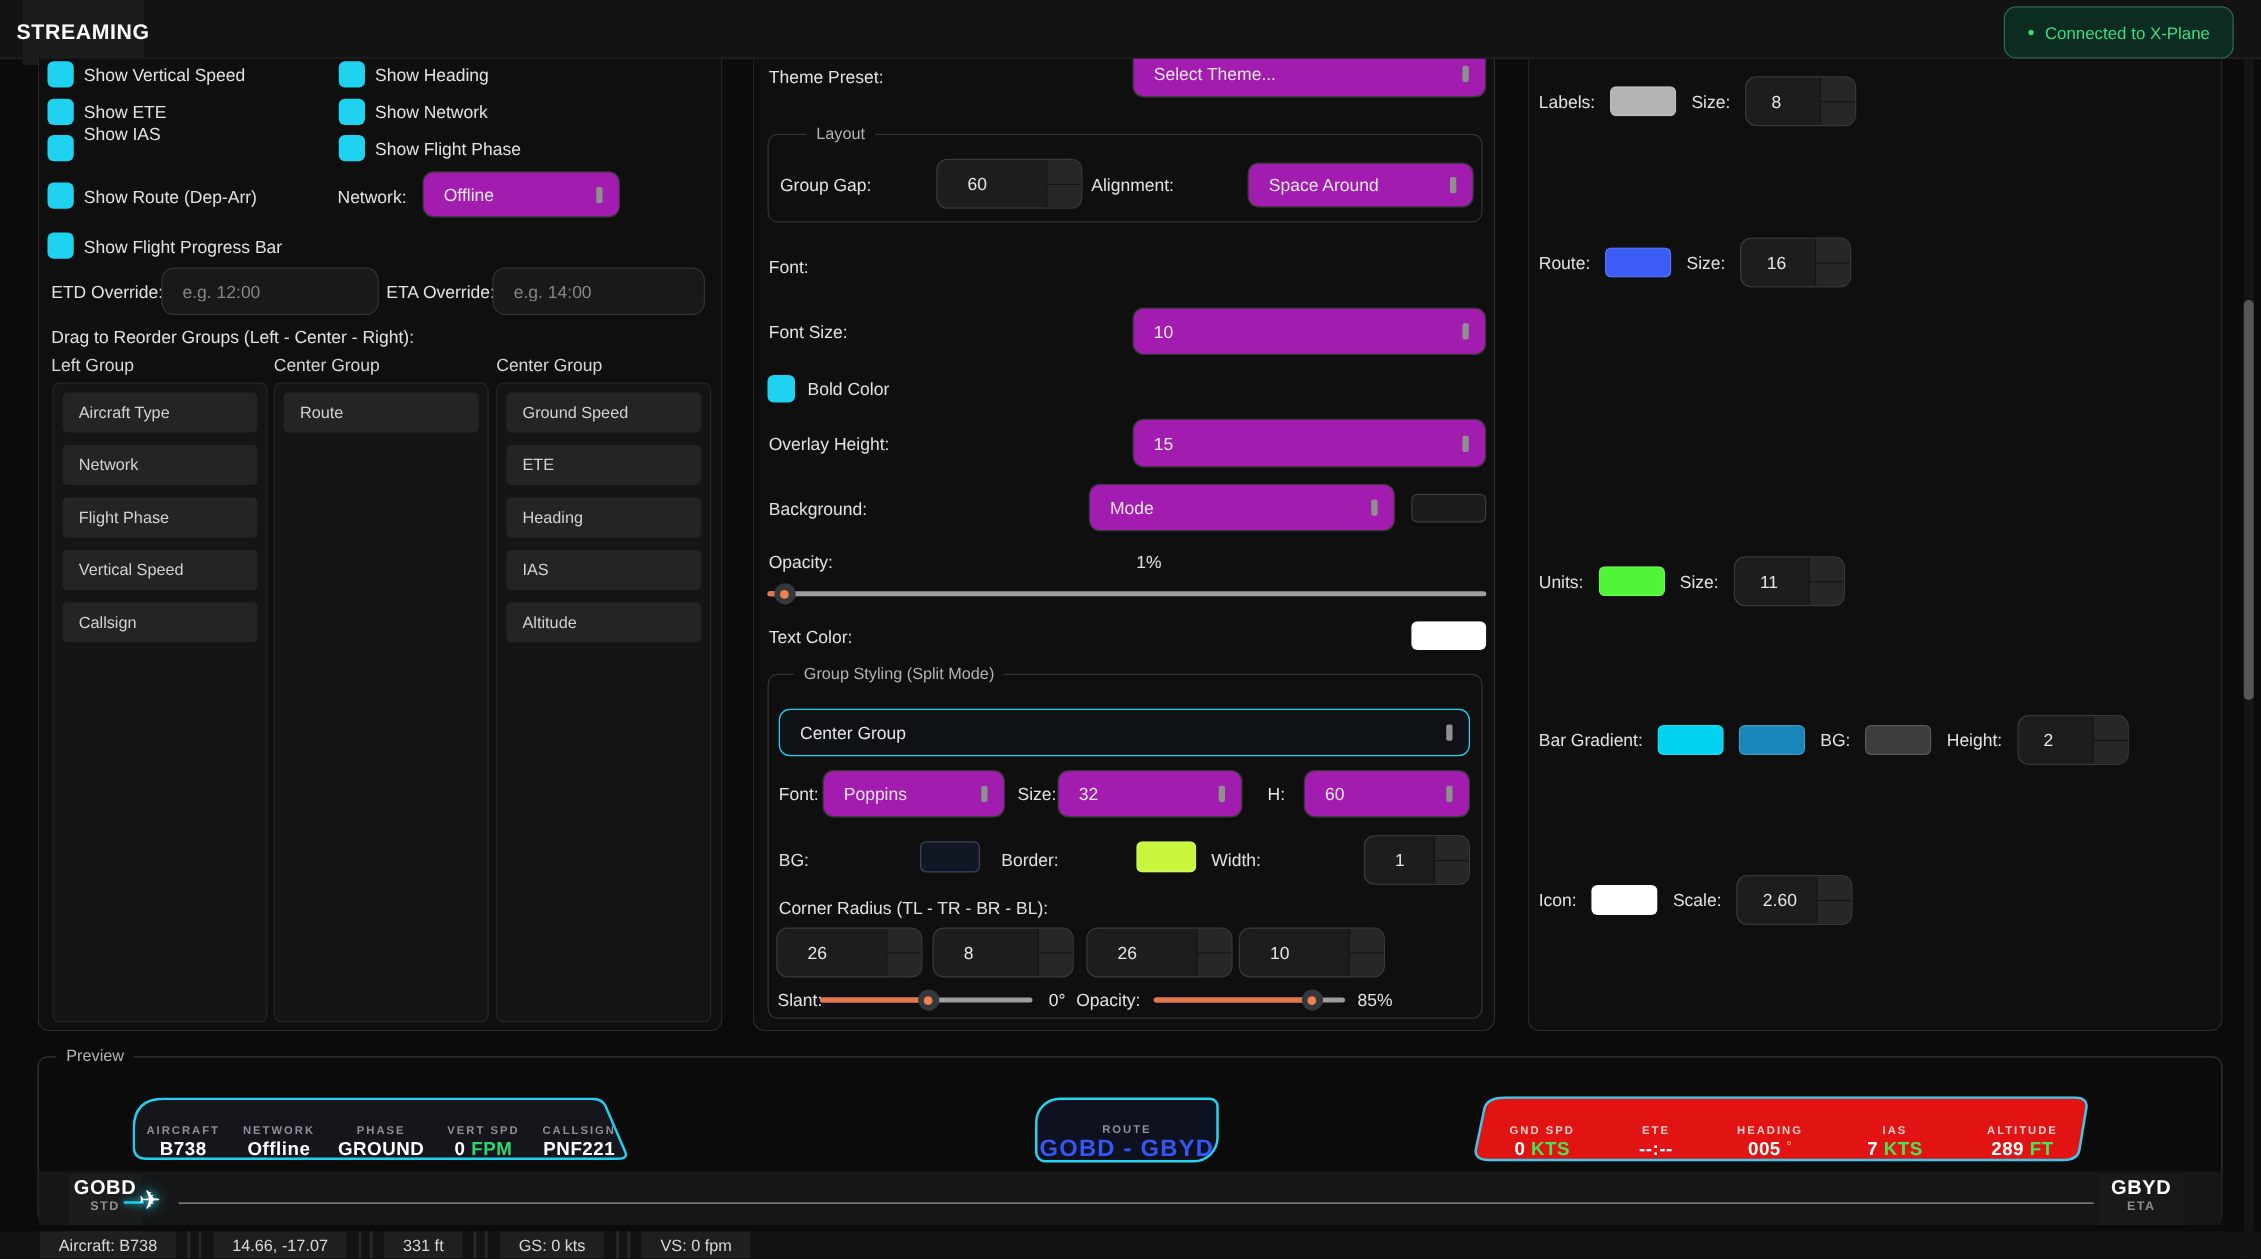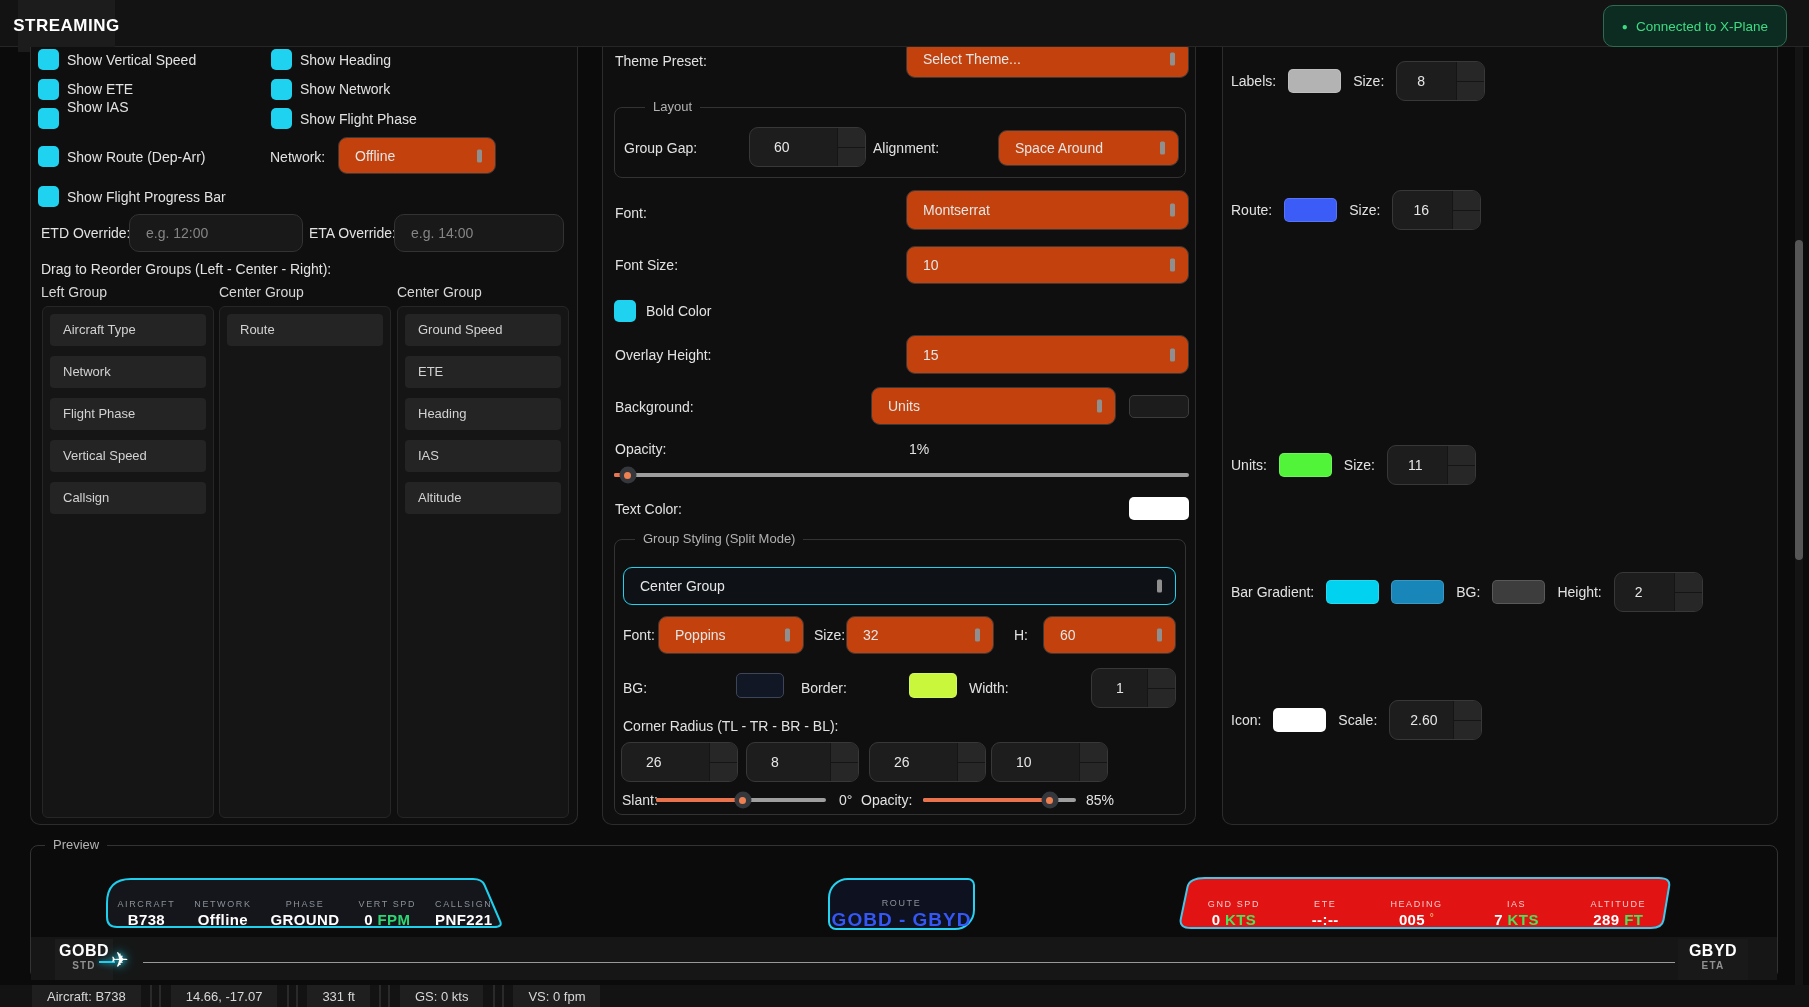--- a/index.html
+++ b/index.html
@@ -11,21 +11,21 @@
   .topbar{position:absolute;left:0;top:0;width:1809px;height:47px;background:#131313;border-bottom:1px solid #262626;box-sizing:border-box;}
   .tab{position:absolute;left:18px;top:0;width:97px;height:52px;background:#1c1c1c;display:flex;align-items:center;justify-content:center;
        font-weight:bold;font-size:17px;color:#ffffff;letter-spacing:.5px;cursor:pointer;}
   .badge{position:absolute;right:22px;top:5px;height:42px;background:#0d2c21;border:1px solid #2f6b50;border-radius:10px;
          display:flex;align-items:center;gap:8px;padding:0 18px;color:#3ddc84;font-size:13.5px;box-sizing:border-box;}
   .badge .dot{font-size:10px;}
   
   .panel{position:absolute;top:47px;height:778px;background:#0f0f0f;border:1px solid #2c2c2c;border-top:none;
          border-radius:0 0 10px 10px;overflow:hidden;box-sizing:border-box;}
   
-  .dd{position:absolute;background:#c2410c;border:1px solid #383838;border-radius:9px;box-sizing:border-box;
+  .dd{position:absolute;background:#a21caf;border:1px solid #383838;border-radius:9px;box-sizing:border-box;
       display:flex;align-items:center;padding:0 16px;font-size:14px;color:#e6e6e6;cursor:pointer;}
   .dd-mark{position:absolute;right:13px;top:50%;transform:translateY(-50%);width:5px;height:13px;background:#8f8f8f;border-radius:1.5px;}
   .num{position:absolute;background:#1d1d1d;border:1px solid #383838;border-radius:9px;box-sizing:border-box;
        display:flex;align-items:center;padding-left:24px;font-size:14px;color:#e6e6e6;overflow:hidden;}
   .spin{position:absolute;right:0;top:0;bottom:0;width:27px;display:flex;flex-direction:column;border-left:1px solid #151515;}
   .spin>span{flex:1;background:#272727;cursor:pointer;}
   .spin>span:first-child{border-bottom:1px solid #151515;}
   .cb{position:absolute;width:21px;height:21px;border-radius:5px;background:#1fd3f0;cursor:pointer;}
   .ti{position:absolute;background:#191919;border:1px solid #333;border-radius:10px;box-sizing:border-box;
       padding:0 16px;font-size:14px;color:#e0e0e0;outline:none;font-family:"Liberation Sans",sans-serif;}
@@ -45,21 +45,21 @@
          font-size:13px;color:#d2d2d2;cursor:grab;}
   
   .rrow{position:absolute;left:8px;display:flex;align-items:center;height:40px;}
   .rrow .rlbl{font-size:14px;color:#e2e2e2;margin-right:12px;white-space:nowrap;}
   .rrow .sw{position:relative;width:53px;height:24px;border-radius:5px;border:1px solid rgba(255,255,255,.15);box-sizing:border-box;margin-right:12px;cursor:pointer;}
   .rrow .ni{position:relative;width:89px;height:40px;background:#1d1d1d;border:1px solid #383838;border-radius:9px;
             display:flex;align-items:center;padding-left:20px;box-sizing:border-box;margin-right:12px;font-size:14px;color:#e6e6e6;overflow:hidden;}
   
   .pv-overlay{position:absolute;display:flex;justify-content:space-around;align-items:center;box-sizing:border-box;}
   .pv-cell{text-align:center;}
-  .pv-lab{font-size:9px;font-weight:normal;letter-spacing:1.6px;color:#8b9198;margin-top:20px;}
+  .pv-lab{font-size:9px;font-weight:bold;letter-spacing:1.6px;color:#8b9198;margin-top:20px;}
   .pv-val{font-size:15px;font-weight:bold;color:#ffffff;letter-spacing:.4px;margin-top:2px;}
   .pv-unit{color:#2ed573;}
   .pv-center{position:absolute;left:828px;top:878px;width:147px;height:52px;background:#0d1120;border:2px solid #25d2ef;
              border-radius:20px 7px 20px 8px;display:flex;flex-direction:column;align-items:center;justify-content:center;box-sizing:border-box;}
   .pv-route{font-size:19px;font-weight:bold;letter-spacing:1px;margin-top:1px;}
   .rg .pv-lab{color:#f3cdcd;}
   .rg .pv-unit{color:#49e25b;}
   .rg .pv-cell:nth-child(3) .pv-unit{color:#f5b06b;font-size:10px;vertical-align:4px;}
   .pstrip{position:absolute;left:31px;top:937px;width:1746px;height:43px;background:#161616;}
   .codebox{position:absolute;top:939px;height:41px;background:#1c1c1c;text-align:center;}
@@ -165,43 +165,39 @@
           <span></span>
         </span>
     </div>
     <span class="lbl" style="left:270px;top:101px;">Alignment:</span>
     <div class="dd" style="left:395px;top:83px;width:181px;height:36px;">
       <span>Space Around</span>
       <span class="dd-mark"></span>
     </div>
 
     <span class="lbl" style="left:12px;top:166px;">Font:</span>
-    <div class="dd" style="left:303px;top:143px;width:283px;height:40px;">
-      <span>Montserrat</span>
-      <span class="dd-mark"></span>
-    </div>
 
     <span class="lbl" style="left:12px;top:218px;">Font Size:</span>
     <div class="dd" style="left:303px;top:199px;width:283px;height:38px;">
       <span>10</span>
       <span class="dd-mark"></span>
     </div>
 
     <span class="cb" style="left: 11px; top: 253px; width: 22px; height: 22px; background: rgb(31, 211, 240);"></span>
     <span class="lbl" style="left:43px;top:264px;">Bold Color</span>
 
     <span class="lbl" style="left:12px;top:308px;">Overlay Height:</span>
     <div class="dd" style="left:303px;top:288px;width:283px;height:39px;">
       <span>15</span>
       <span class="dd-mark"></span>
     </div>
 
     <span class="lbl" style="left:12px;top:360px;">Background:</span>
     <div class="dd" style="left:268px;top:340px;width:245px;height:38px;">
-      <span>Units</span>
+      <span>Mode</span>
       <span class="dd-mark"></span>
     </div>
     <span class="swatch" style="left: 526px; top: 348px; width: 60px; height: 23px; border-color: rgb(60, 60, 60); background: rgb(28, 28, 28);"></span>
 
     <span class="lbl" style="left:12px;top:402px;">Opacity:</span>
     <span class="lbl" style="left:306px;top:402px;">1%</span>
     <div class="slider" style="left:11px;top:420px;width:575px;">
       <span class="track"></span>
       <span class="fill" style="width: 2.4%;"></span>
       <span class="handle" style="left: 2.4%;"></span>

